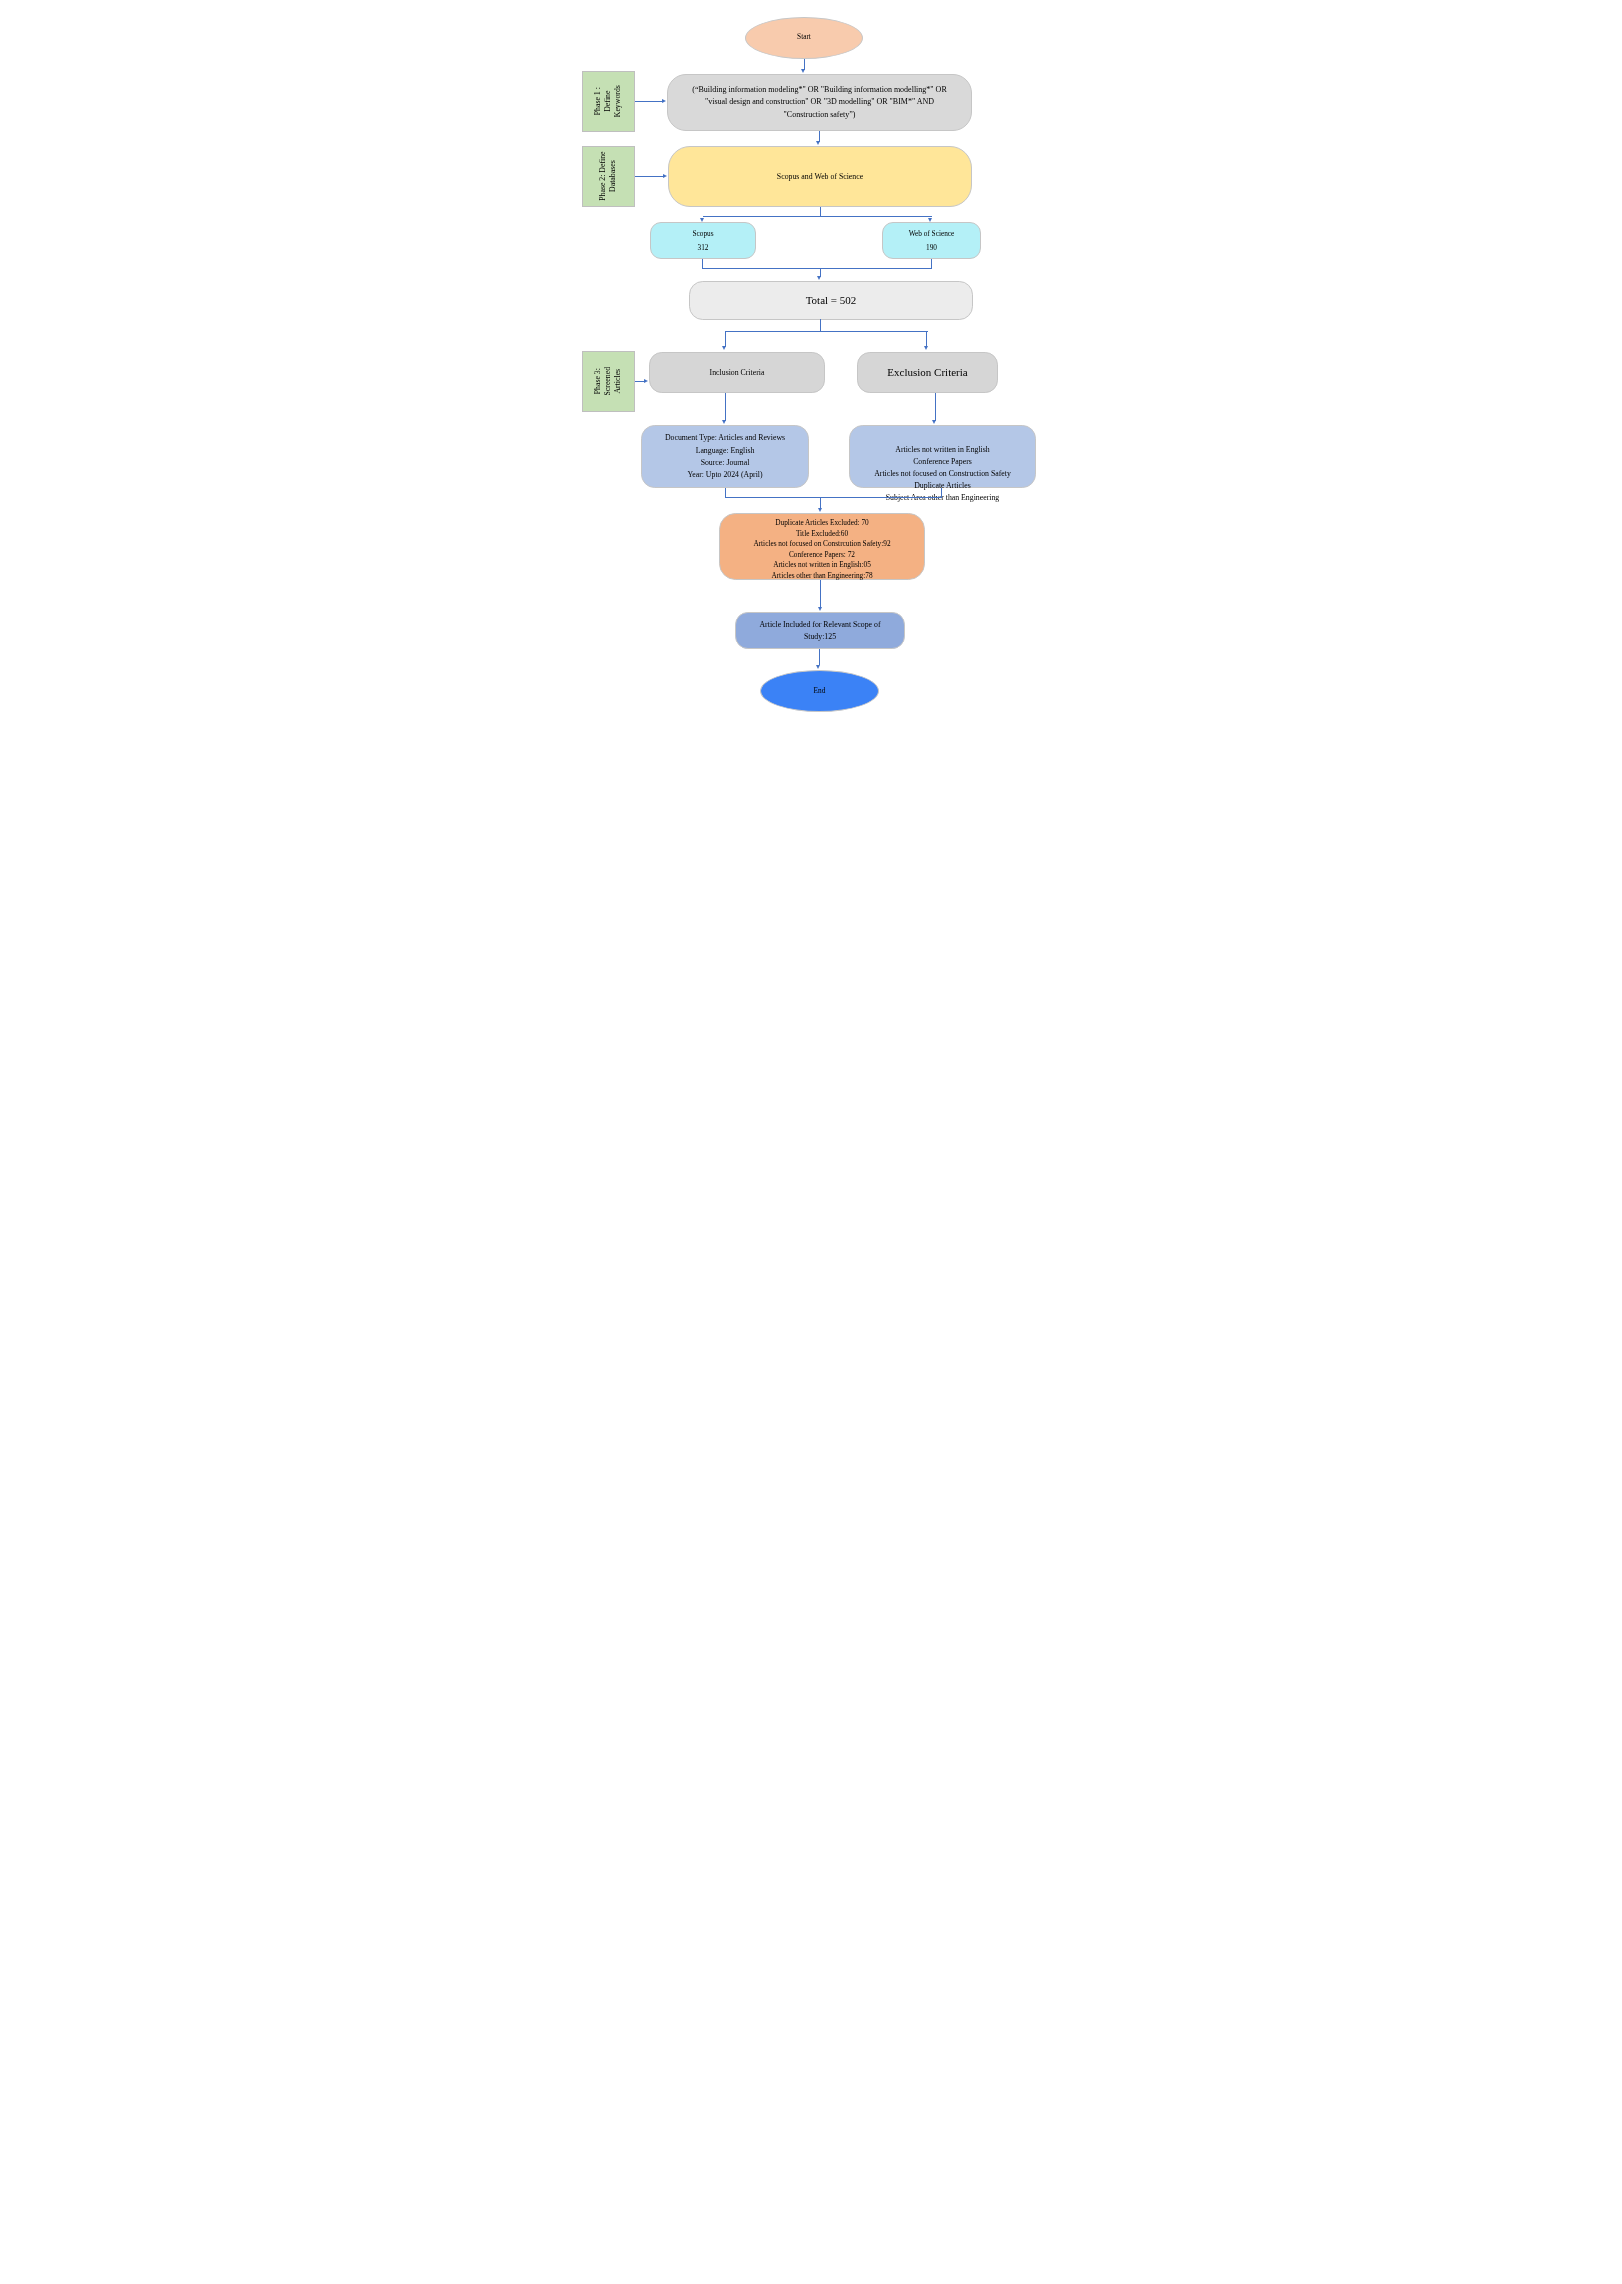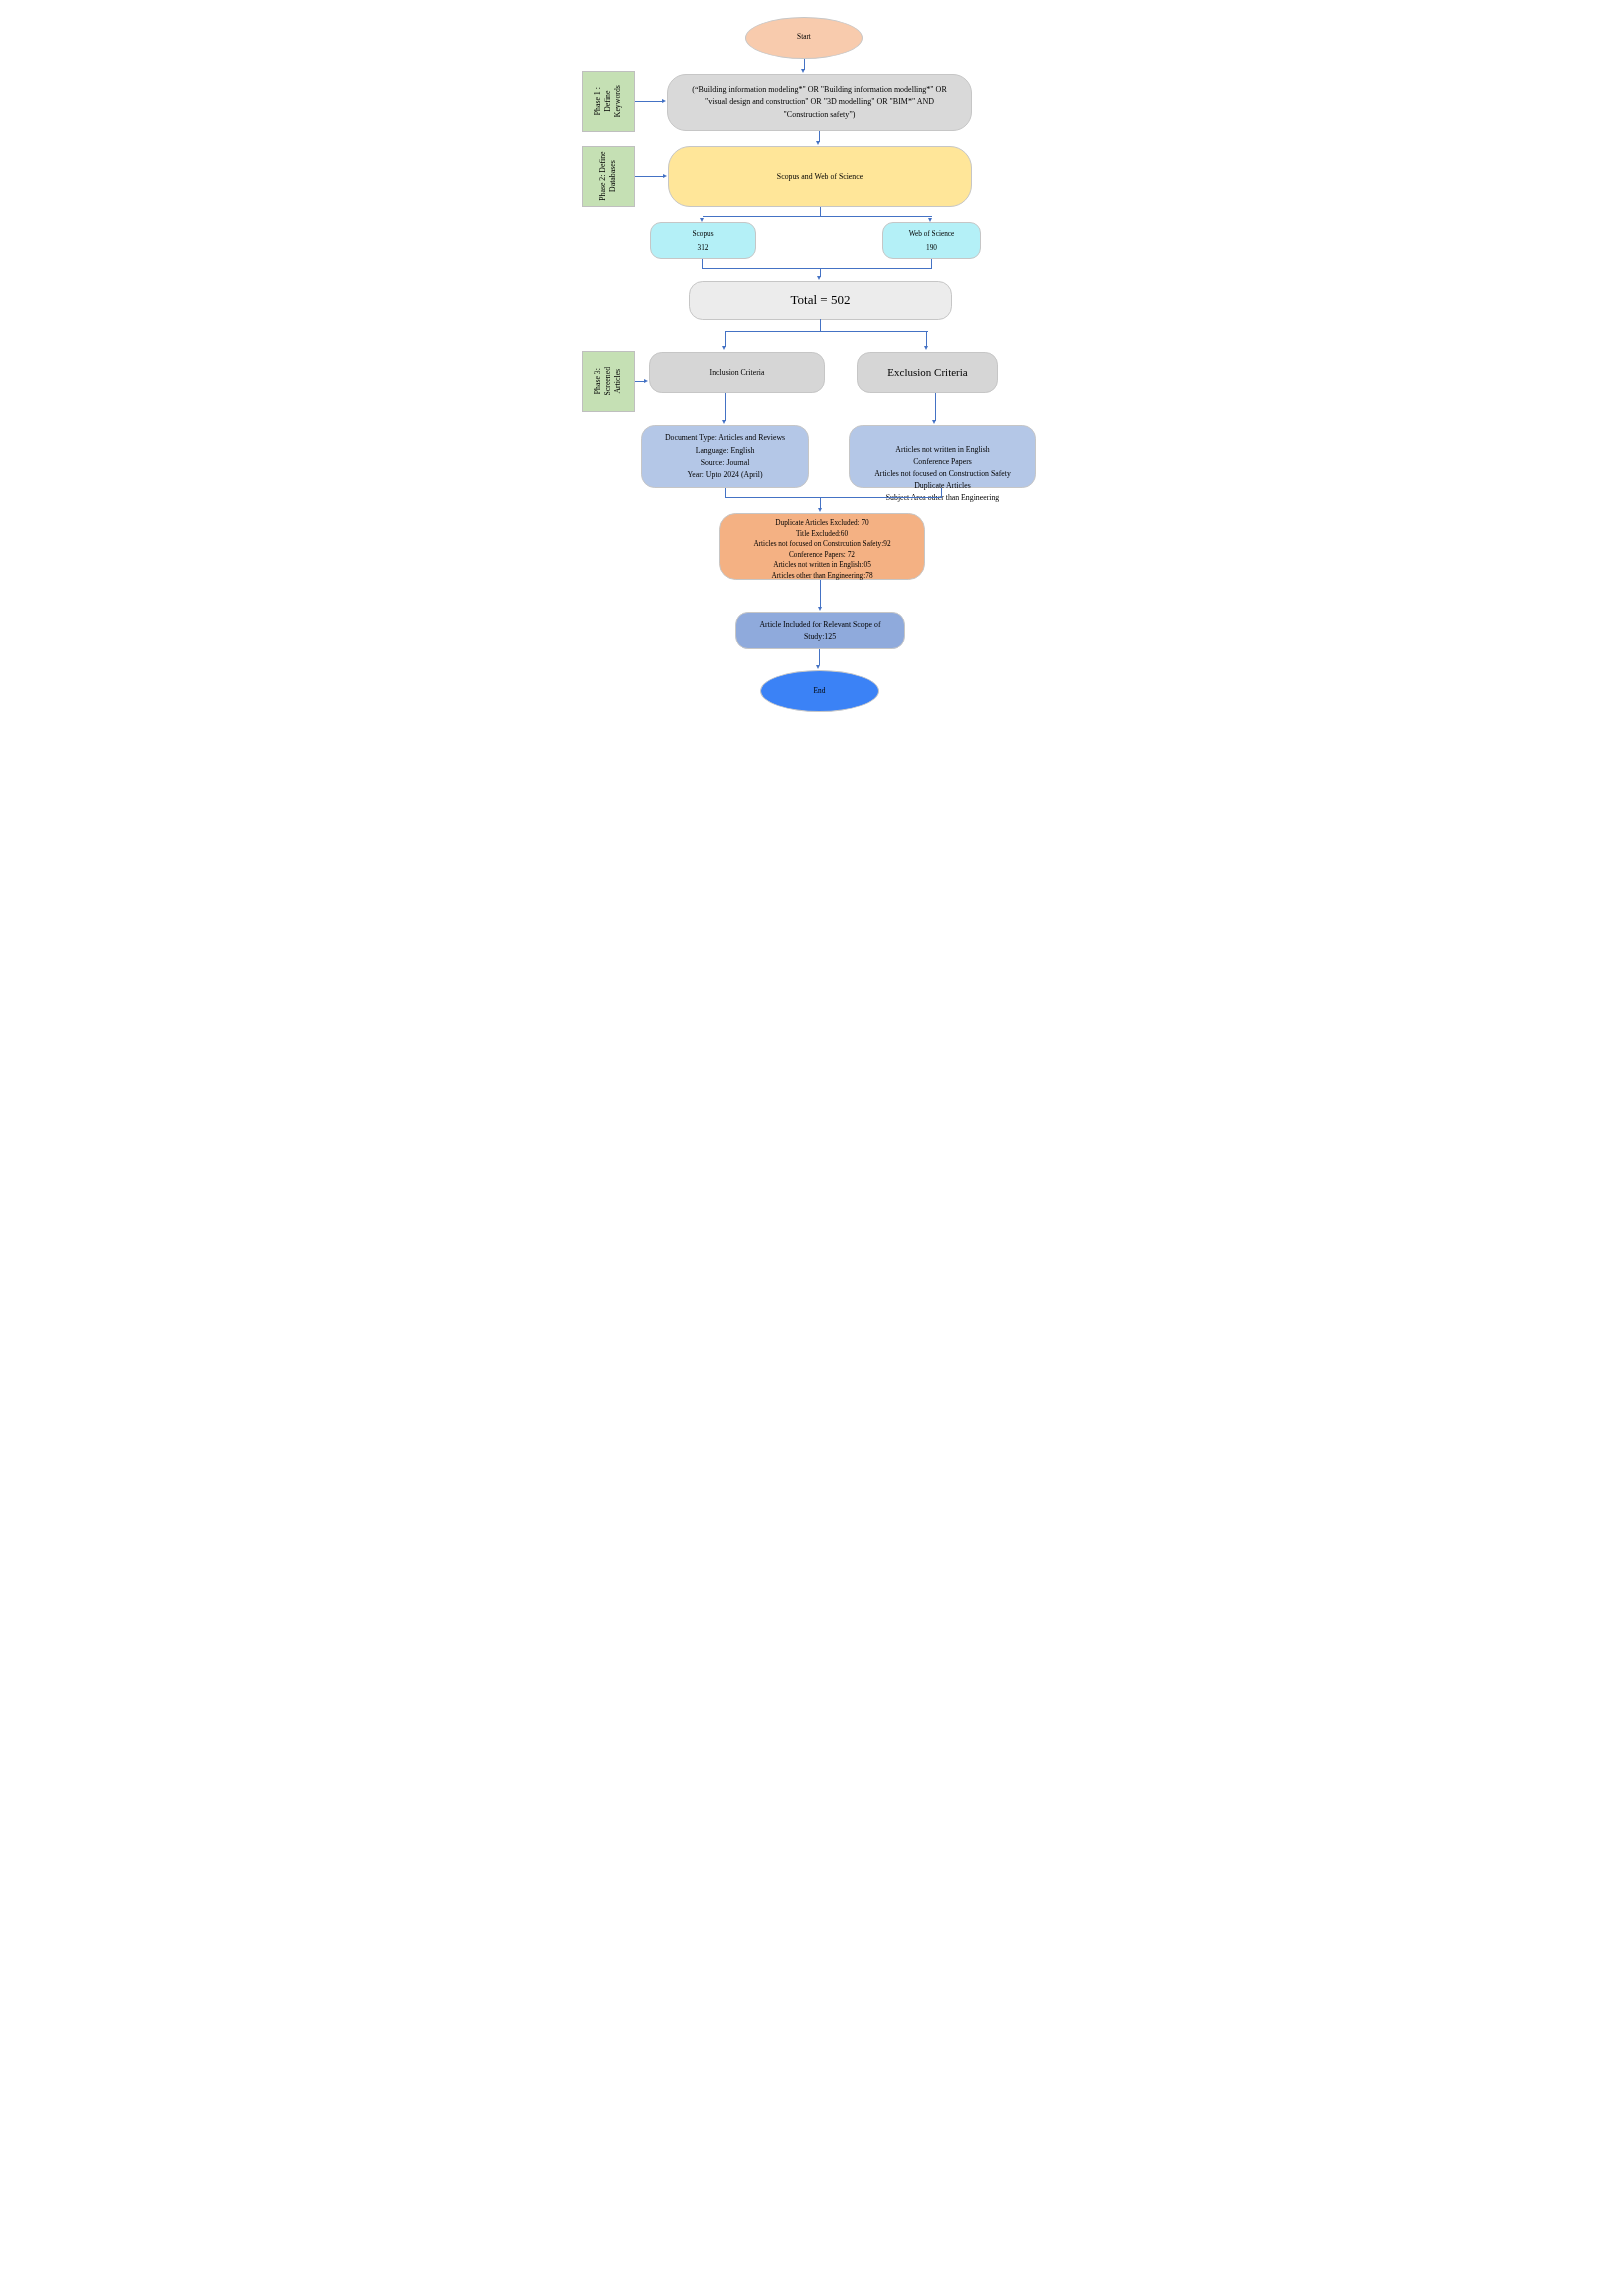--- a/index.html
+++ b/index.html
@@ -39,21 +39,21 @@
     line-height:1.3;
   }
   
   #n-start{left:168px;top:4.6px;width:118px;height:42px;background:#F8CBAD;}
   #n-phase1{left:5px;top:59px;width:53px;height:61px;}
   #n-kw{left:90px;top:62px;width:305px;height:57px;border-radius:19px;background:#D9D9D9;font-size:8px;line-height:1.55;padding:0 15.5px;}
   #n-phase2{left:5px;top:134px;width:53px;height:61px;}
   #n-yellow{left:91px;top:134px;width:304px;height:61px;border-radius:22px;background:#FFE699;font-size:7.8px;}
   #n-scopus{left:73px;top:210px;width:106px;height:37px;border-radius:11px;background:#B4F0F7;line-height:1.8;}
   #n-wos{left:305px;top:210px;width:99px;height:37px;border-radius:11px;background:#B4F0F7;line-height:1.8;}
-  #n-total{left:112px;top:269px;width:263px;height:39px;border-radius:13.7px;background:#ECECEC;font-size:13px;}
+  #n-total{left:112px;top:269px;width:284px;height:39px;border-radius:13.7px;background:#ECECEC;font-size:11px;}
   #n-phase3{left:5px;top:339px;width:53px;height:61px;}
   #n-inc{left:72px;top:340px;width:176px;height:41px;border-radius:12.8px;background:#D6D6D6;font-size:7.8px;}
   #n-exc{left:280px;top:340px;width:141px;height:41px;border-radius:12.8px;background:#D6D6D6;font-size:11px;}
   #n-incd{left:64px;top:413px;width:168px;height:63px;border-radius:13.7px;background:#B4C7E7;font-size:7.8px;line-height:12.3px;align-items:flex-start;padding-top:6.4px;}
   #n-excd{left:272px;top:413px;width:187px;height:63px;border-radius:13.7px;background:#B4C7E7;font-size:7.8px;line-height:12px;align-items:flex-start;padding-top:18px;}
   #n-orange{left:142px;top:501px;width:206px;height:67px;border-radius:16.4px;background:#F4B183;font-size:7.3px;line-height:10.5px;align-items:flex-start;padding-top:4.1px;}
   #n-art{left:158px;top:600px;width:170px;height:37px;border-radius:12.8px;background:#8FAADC;font-size:7.8px;line-height:11.4px;}
   #n-end{left:183px;top:658px;width:119px;height:42px;background:#3b82f6;}
   
   .vline,.hline{position:absolute;background:#4472C4;}

